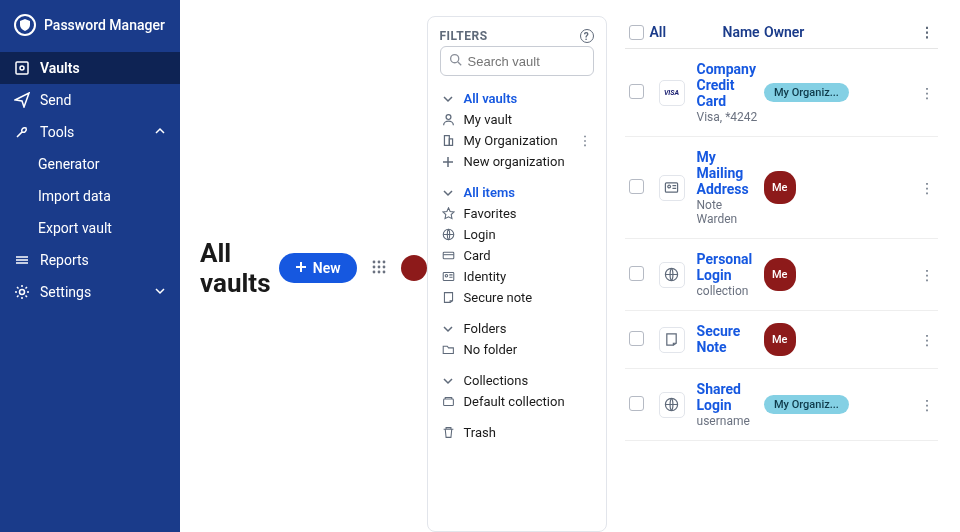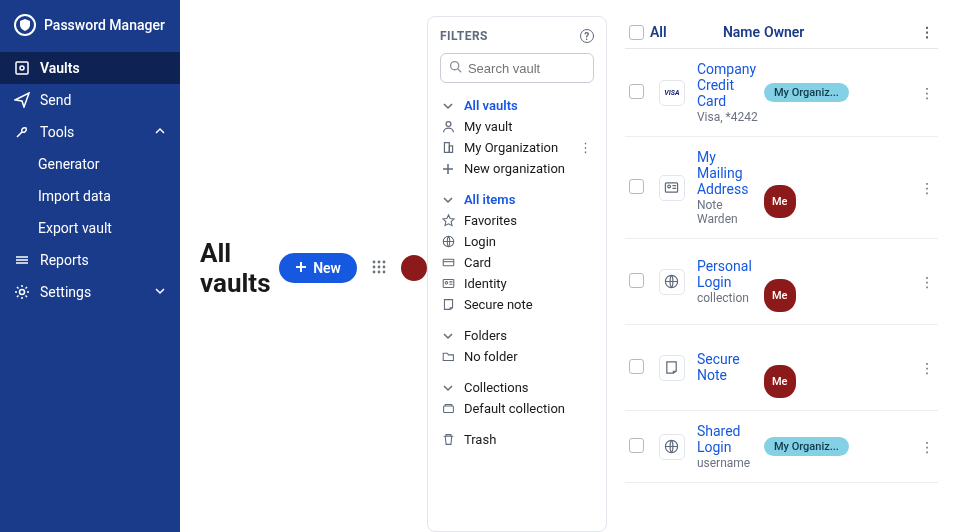--- a/index.html
+++ b/index.html
@@ -21,21 +21,21 @@
   .main { flex: 1; display: flex; flex-direction: row; padding: 16px 22px 0 20px; }
   .titlebar { display: flex; align-items: center; margin-bottom: 12px; }
   .title { font-size: 26px; font-weight: 700; }
   .tb-actions { margin-left: auto; display: flex; align-items: center; gap: 14px; }
   .new-btn { background: #1658e0; color: #fff; border-radius: 20px; padding: 7px 16px; display: flex; align-items: center; gap: 6px; font-weight: 600; font-size: 14px; cursor: pointer; }
   .grid-icon { width: 16px; height: 16px; color: #6b7280; cursor: pointer; }
   .avatar { width: 26px; height: 26px; border-radius: 50%; background: #8d1a1a; cursor: pointer; }
   .content { display: flex; gap: 18px; height: 100%; }
   
   .filters { width: 180px; border: 1px solid #e2e5eb; border-radius: 8px; padding: 12px 12px; font-size: 13px; }
-  .filters-head { display: flex; align-items: center; justify-content: space-between; color: #5f6a7a; font-weight: 700; letter-spacing: 0.5px; font-size: 12px; margin-bottom: 10px; }
+  .filters-head { display: flex; align-items: center; justify-content: space-between; color: #5f6a7a; font-weight: 700; letter-spacing: 0.5px; font-size: 12px; margin-bottom: 3px; }
   .help-icon { width: 14px; height: 14px; border: 1px solid #5f6a7a; border-radius: 50%; display: inline-flex; align-items: center; justify-content: center; font-size: 10px; cursor: pointer; }
   .search-row { border: 1px solid #c8ccd4; border-radius: 6px; padding: 6px 8px; display: flex; align-items: center; gap: 6px; margin-bottom: 12px; }
   .search-row input { border: none; outline: none; width: 100%; font-size: 13px; color: #5f6a7a; background: transparent; }
   .fgroup { margin-bottom: 10px; }
   .frow { display: flex; align-items: center; gap: 8px; padding: 3px 2px; cursor: pointer; }
   .frow .flabel { font-size: 13px; }
   .frow.head .flabel { color: #1658e0; font-weight: 600; }
   .frow.active .flabel { color: #1658e0; font-weight: 600; }
   .ficon { width: 14px; display: inline-flex; color: #5f6a7a; flex-shrink:0; }
   .frow-more { margin-left: auto; color:#5f6a7a; }
@@ -46,26 +46,26 @@
   .col-name { flex: 1; }
   .col-owner { width: 150px; }
   .col-act { width: 20px; text-align: right; }
   .checkbox { width: 15px; height: 15px; border: 1.5px solid #b5bac4; border-radius: 3px; display: inline-block; cursor: pointer; background:#fff; }
   .dots-btn { color: #5f6a7a; cursor: pointer; }
   .item-row { display: flex; align-items: center; padding: 12px 4px; border-bottom: 1px solid #eee; }
   .item-check { width: 30px; }
   .item-icon { width: 26px; height: 26px; border: 1px solid #e2e5eb; border-radius: 5px; display: flex; align-items: center; justify-content: center; margin-right: 12px; color: #5f6a7a; background:#fff; }
   .item-icon.visa { font-size: 7px; font-weight: 700; font-style: italic; color: #1a1f71; border:1px solid #e2e5eb; }
   .item-main { flex: 1; }
-  .item-title { color: #1658e0; font-weight: 400; font-size: 14px; cursor: pointer; }
+  .item-title { color: #1658e0; font-weight: 700; font-size: 14px; cursor: pointer; }
   .item-sub { color: #6b7280; font-size: 12px; margin-top: 1px; }
   .item-owner { width: 150px; }
   .pill { display: inline-block; border-radius: 14px; padding: 3px 10px; font-size: 11px; font-weight: 500; }
   .pill-org { background: #84d0e4; color: #0e3a4a; }
-  .pill-me { background: #8d1a1a; color: #fff; padding: 10px 8px; margin-top: 28px; }
+  .pill-me { background: #8d1a1a; color: #fff; padding: 10px 8px; }
   .item-actions { width: 20px; text-align: right; }
 </style>
 </head>
 <body>
 
 <div class="layout">
   <div class="sidebar">
     <div class="logo-row">
       <span class="logo-ring">
         <svg class="logo-shield" viewBox="0 0 10 12">

